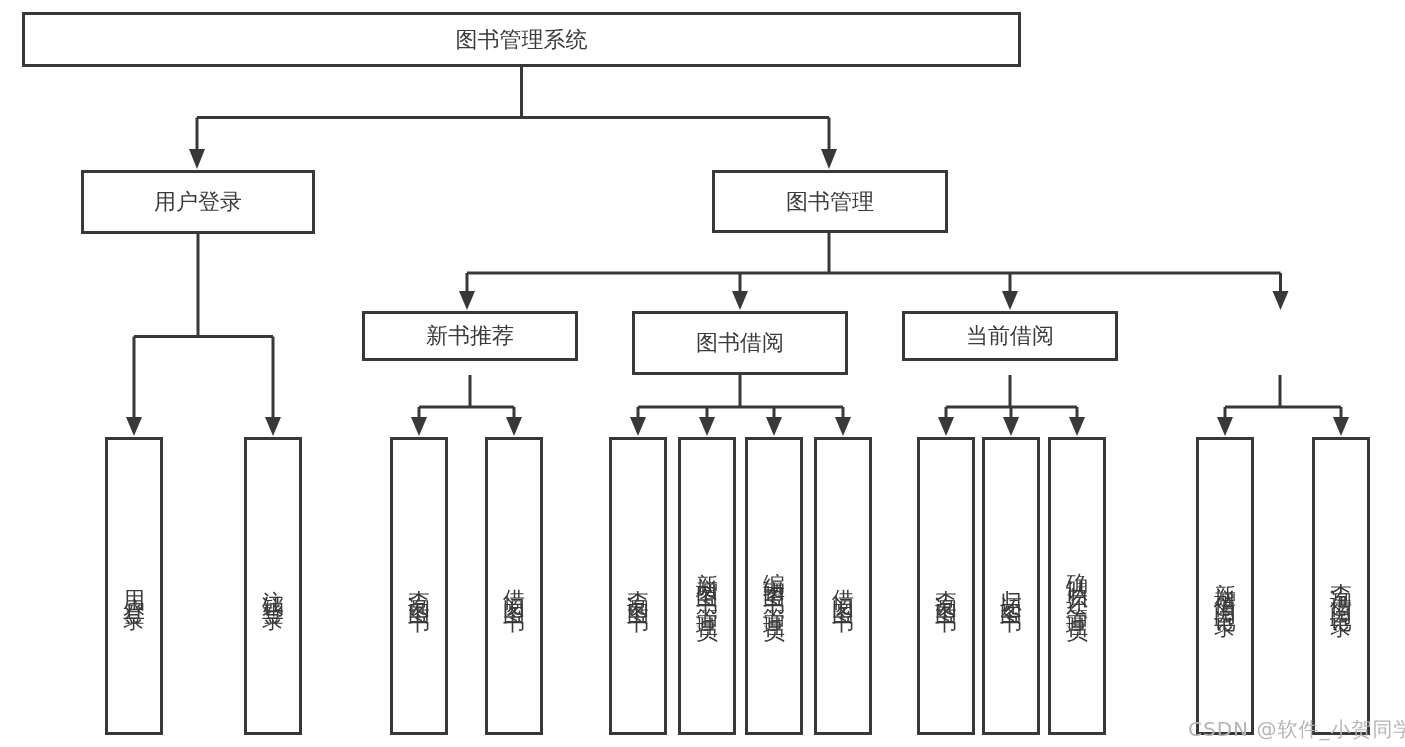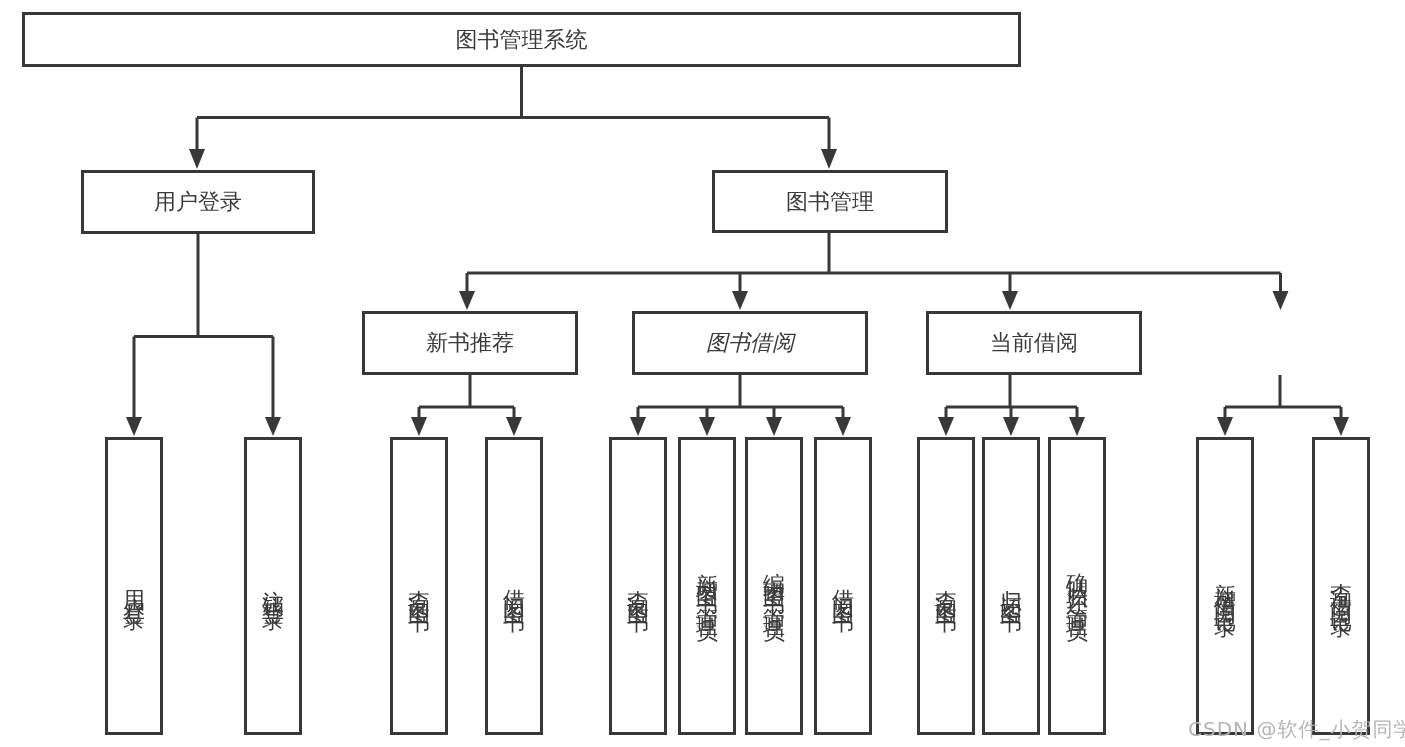--- a/index.html
+++ b/index.html
@@ -105,27 +105,27 @@
     <span>图书管理系统</span>
   </div>
 
   <div class="node" style="left:81px; top:170px; width:234px; height:64px;">
     <span>用户登录</span>
   </div>
   <div class="node" style="left:712px; top:170px; width:236px; height:63px;">
     <span>图书管理</span>
   </div>
 
-  <div class="node" style="left:362px; top:311px; width:216px; height:64px;">
+  <div class="node" style="left:362px; top:311px; width:216px; height:50px;">
     <span>新书推荐</span>
   </div>
-  <div class="node" style="left:632px; top:311px; width:236px; height:64px;font-style:italic;">
+  <div class="node" style="left:632px; top:311px; width:216px; height:64px;">
     <span>图书借阅</span>
   </div>
-  <div class="node" style="left:902px; top:311px; width:216px; height:64px;margin-left:24px;">
+  <div class="node" style="left:902px; top:311px; width:216px; height:50px;">
     <span>当前借阅</span>
   </div>
 
   <div class="node vert" style="left:105px;">
     <span class="vtext">用户登录</span>
   </div>
   <div class="node vert" style="left:244px;">
     <span class="vtext">注销登录</span>
   </div>
 

